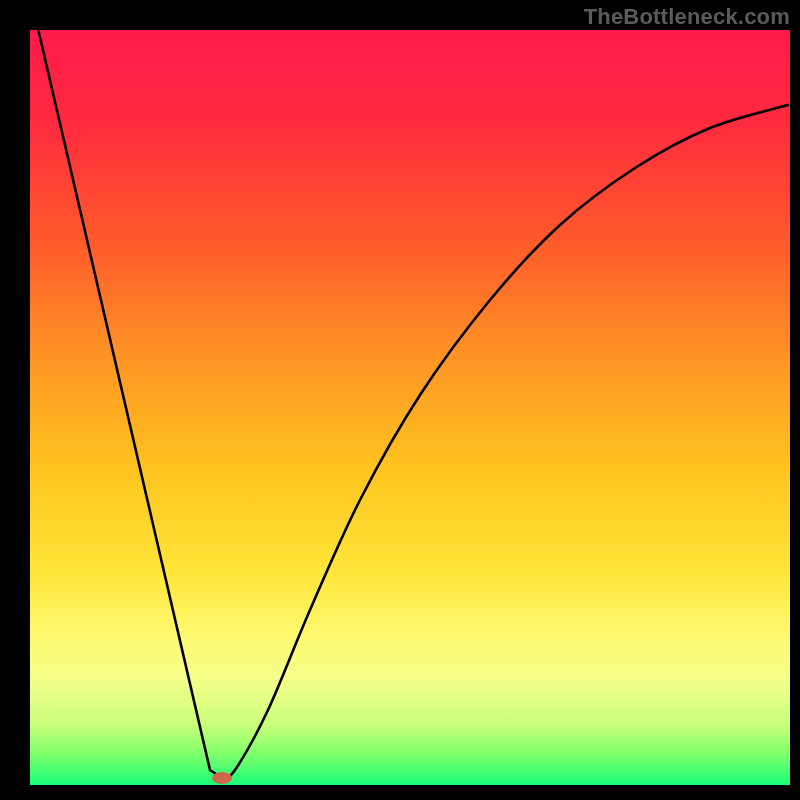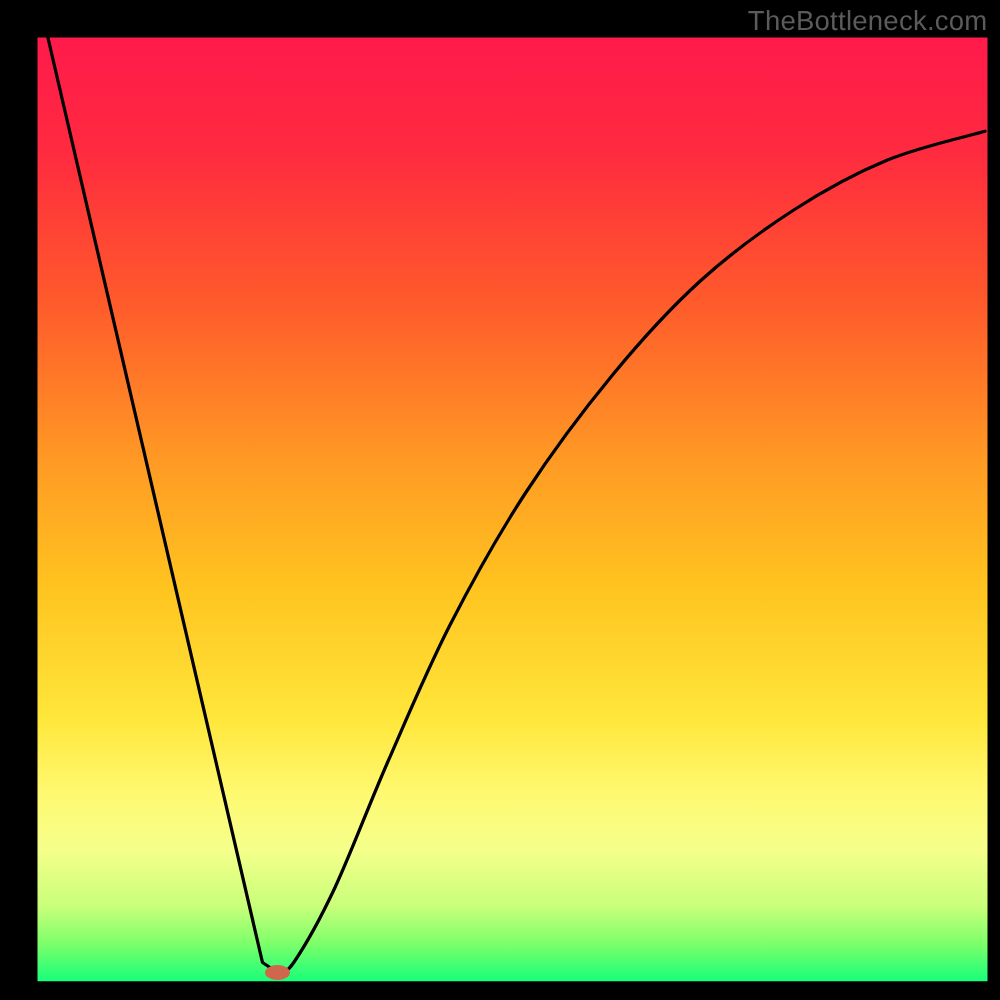--- a/index.html
+++ b/index.html
@@ -18,21 +18,21 @@
     width: 800px;
     height: 800px;
     background: #000;
   }
   .watermark {
     position: absolute;
     top: 4px;
     right: 10px;
     color: #5b5b5b;
     font-size: 22px;
-    font-weight: 400;
+    font-weight: 700;
     letter-spacing: 0.2px;
     z-index: 20;
   }
   svg {
     position: absolute;
     left: 0;
     top: 0;
     width: 800px;
     height: 800px;
     z-index: 5;

